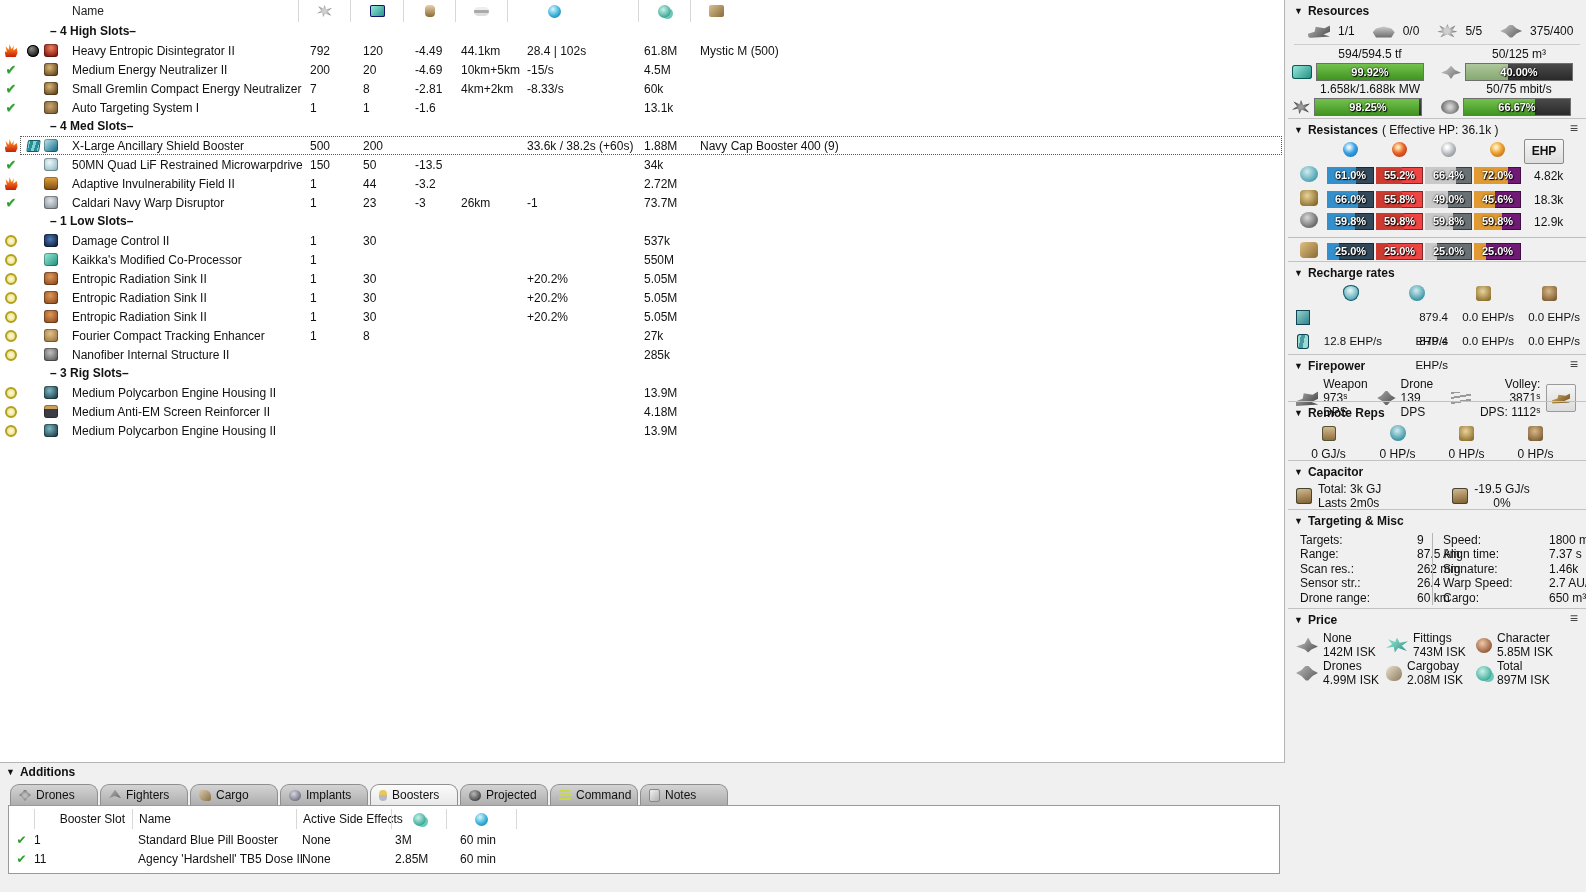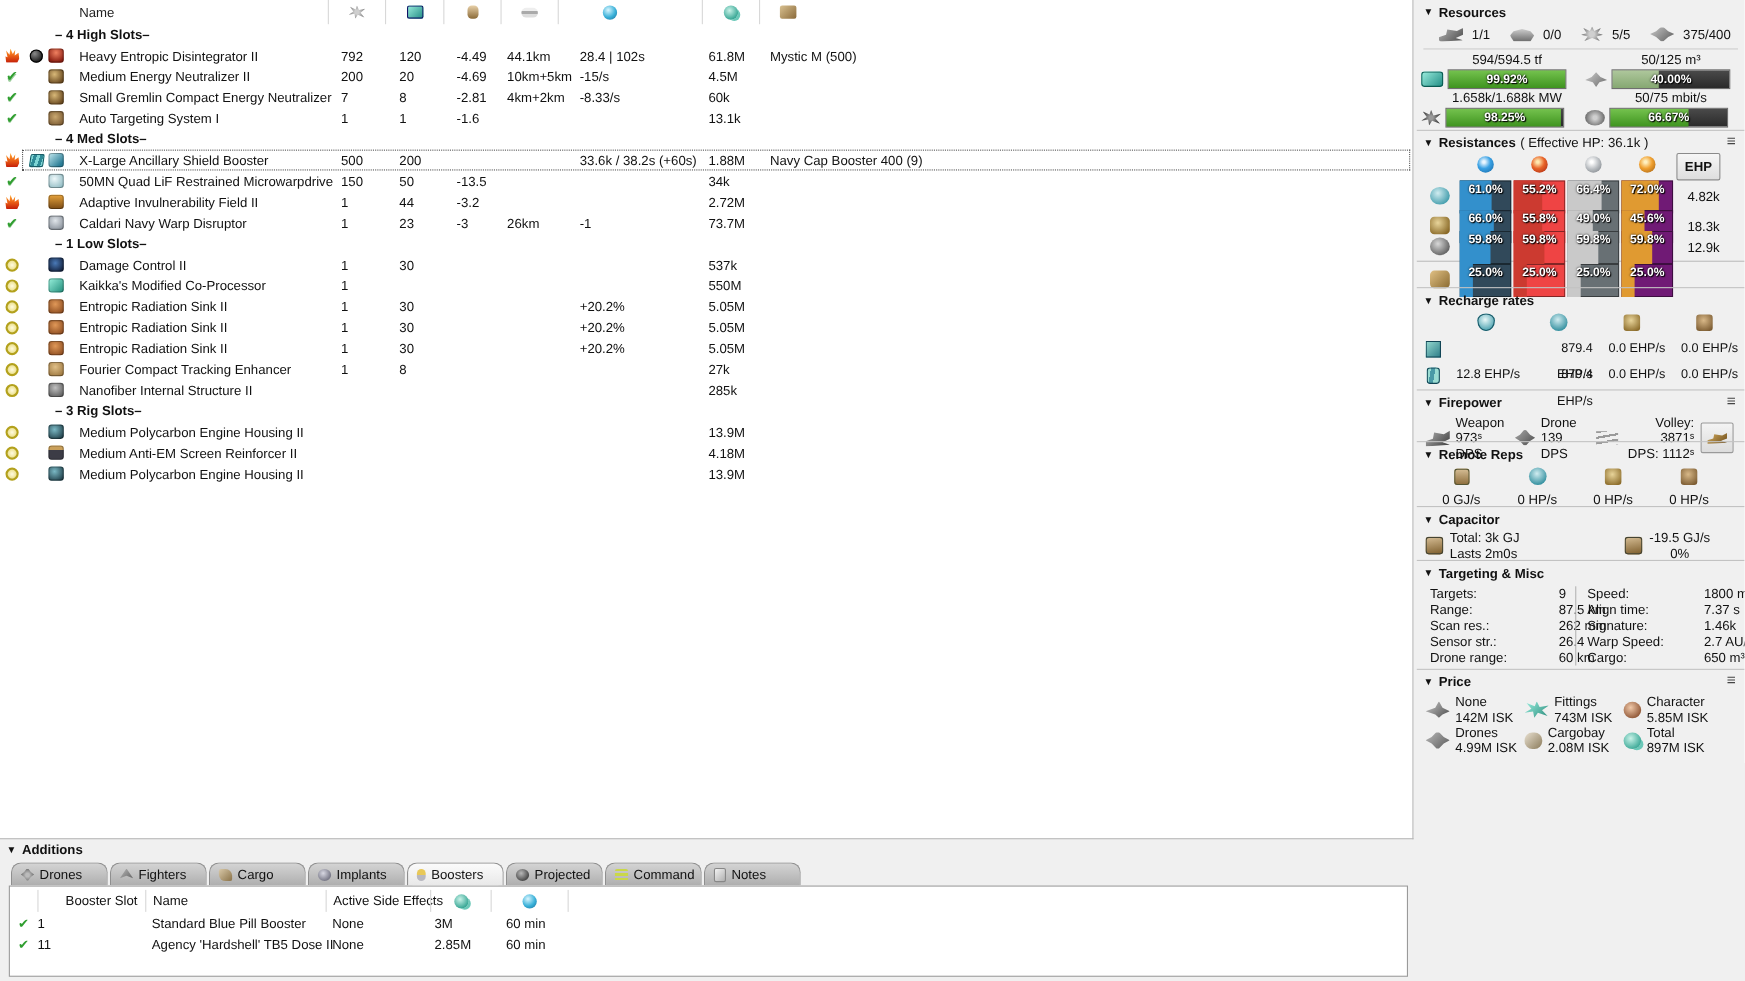--- a/index.html
+++ b/index.html
@@ -101,21 +101,21 @@
   .dm-exp{background:radial-gradient(circle at 40% 35%,#fff0c0 8%,#f0a030 45%,#9a5a10);}
   .dmgcell{text-align:center;}
   .ehp-btn{width:38px;height:23px;border:1px solid #8a8a8a;border-radius:2px;background:linear-gradient(#f6f6f6,#dedede);
       font-weight:bold;font-size:12px;text-align:center;line-height:23px;margin-left:2px;}
   .res-row{display:grid;grid-template-columns:34px 49px 49px 49px 49px 1fr;align-items:center;height:23px;padding-left:4px;}
   .layic{width:18px;height:16px;display:inline-block;border-radius:4px;margin:0 auto;}
   .ly-shield{background:radial-gradient(circle at 40% 35%,#d0ecf0,#3a98a8 80%);border-radius:50%;}
   .ly-armor{background:radial-gradient(circle at 40% 35%,#e8d49a,#8a6a28 80%);}
   .ly-hull{background:radial-gradient(circle at 40% 35%,#d8d8d8,#5a5a5a 80%);border-radius:50%;}
   .ly-profile{background:linear-gradient(135deg,#e0c084,#8a6a30);}
-  .rbar{position:relative;width:47px;height:30px;box-shadow:inset 0 0 0 1px rgba(0,0,0,.45);}
+  .rbar{position:relative;width:47px;height:17px;box-shadow:inset 0 0 0 1px rgba(0,0,0,.45);}
   .rbar .rfill{position:absolute;left:0;top:0;bottom:0;}
   .rbar .rtxt{position:absolute;inset:0;text-align:center;line-height:17px;color:#fff;font-weight:bold;font-size:11px;
       text-shadow:0 0 2px #000,1px 1px 1px #000;}
   .tr-em{background:#31495a;}.tr-th{background:#ef4444;}.tr-kin{background:#687074;}.tr-exp{background:#701a75;}
   .ehpval{padding-left:12px;}
   .profile-sep{border-top:1px solid #bdbdbd;margin:4px 0 2px 0;}
   
   .rec-grid{display:grid;grid-template-columns:30px 66px 66px 66px 66px;align-items:center;}
   .rec-grid .ic-cell{text-align:center;height:24px;display:flex;align-items:center;justify-content:center;}
   .rec-val{text-align:right;font-size:11.5px;padding-right:2px;height:24px;line-height:24px;}
@@ -136,21 +136,21 @@
       display:flex;align-items:center;justify-content:center;margin-left:auto;margin-right:6px;}
   .fp-btn .gun{width:18px;height:11px;background:linear-gradient(135deg,#d8b060,#6a4a1a);clip-path:polygon(0 70%,30% 55%,35% 20%,75% 30%,100% 10%,100% 55%,70% 75%,100% 90%,0 100%);}
   
   .rr-grid{display:grid;grid-template-columns:repeat(4,69px);padding-left:6px;}
   .rr-grid .ic-cell{height:24px;display:flex;align-items:center;justify-content:center;}
   .rr-val{text-align:center;height:18px;line-height:18px;}
   .rr-cap{width:14px;height:15px;border-radius:3px;background:linear-gradient(180deg,#d8c098,#8a6a38);box-shadow:inset 0 0 0 1px #553;}
   
   .cap-row{display:flex;padding:2px 0 4px 8px;}
   .cap-grp{display:flex;align-items:center;gap:6px;}
-  .cap-grp.right{margin-left:96px;}
+  .cap-grp.right{margin-left:71px;}
   .cap-ic{width:16px;height:16px;border-radius:3px;background:linear-gradient(170deg,#d8c098,#7a5a28);box-shadow:inset 0 0 0 1px #443;}
   .cap-txt{line-height:14px;}
   .cap-grp.right .cap-txt{text-align:center;}
   
   .tgt-wrap{display:flex;padding:4px 0 4px 12px;}
   .tgt-col{width:132px;}
   .tgt-col.right{border-left:1px solid #b5b5b5;padding-left:10px;width:150px;}
   .tgt-line{display:grid;grid-template-columns:77px auto;height:14.4px;line-height:14.4px;white-space:nowrap;gap:40px;}
   .tgt-col.right .tgt-line{grid-template-columns:66px auto;}
   
@@ -172,21 +172,21 @@
   .tab.active{background:linear-gradient(#fbfbfb,#e8e8e8);position:relative;z-index:2;}
   .tabic{width:12px;height:11px;border-radius:2px;flex:none;}
   .ti-drones{background:radial-gradient(circle,#bbb 20%,#666 80%);clip-path:polygon(0 50%,25% 30%,45% 0,55% 0,75% 30%,100% 50%,75% 70%,55% 100%,45% 100%,25% 70%);}
   .ti-fighters{background:linear-gradient(135deg,#b8b8b8,#5a5a5a);clip-path:polygon(50% 0,100% 80%,50% 60%,0 80%);}
   .ti-cargo{background:linear-gradient(135deg,#d8c8a8,#8a7248);border-radius:2px 6px 2px 6px;}
   .ti-implants{background:radial-gradient(circle at 40% 35%,#d8d8e2,#6a6a7a 80%);border-radius:50%;}
   .ti-boosters{background:linear-gradient(180deg,#e8c858 0 50%,#b8b8c0 50%);border-radius:6px;width:8px;}
   .ti-projected{background:radial-gradient(circle at 40% 35%,#b8b8b8,#3a3a3a 80%);border-radius:50%;}
   .ti-command{background:repeating-linear-gradient(180deg,#cad848 0 2px,transparent 2px 4px);}
   .ti-notes{background:linear-gradient(135deg,#f2f2f2,#b0b0b0);border:1px solid #888;width:9px;}
-  .boosters-panel{position:absolute;left:8px;top:805px;width:1272px;height:83px;background:#fff;border:1px solid #9a9a9a;box-sizing:border-box;}
+  .boosters-panel{position:absolute;left:8px;top:805px;width:1272px;height:69px;background:#fff;border:1px solid #9a9a9a;box-sizing:border-box;}
   .bgrid{display:grid;grid-template-columns:25px 98px 164px 95px 55px 70px 1fr;align-items:center;height:20px;white-space:nowrap;}
   .bhead{height:22px;margin-top:2px;}
   .bhead .bcell{border-left:1px solid #d8d8d8;height:20px;display:flex;align-items:center;}
   .bhead .bcell:first-child{border-left:none;}
   .b-slot-h{justify-content:flex-end;padding-right:7px;font-weight:normal;}
   .b-name-h,.b-side-h{padding-left:6px;}
   .b-cic{justify-content:center;}
   .brow{height:19px;}
   .b-check{text-align:center;}
   .b-check::before{content:"\2714";color:#2f9e2f;font-size:12px;font-weight:bold;}

